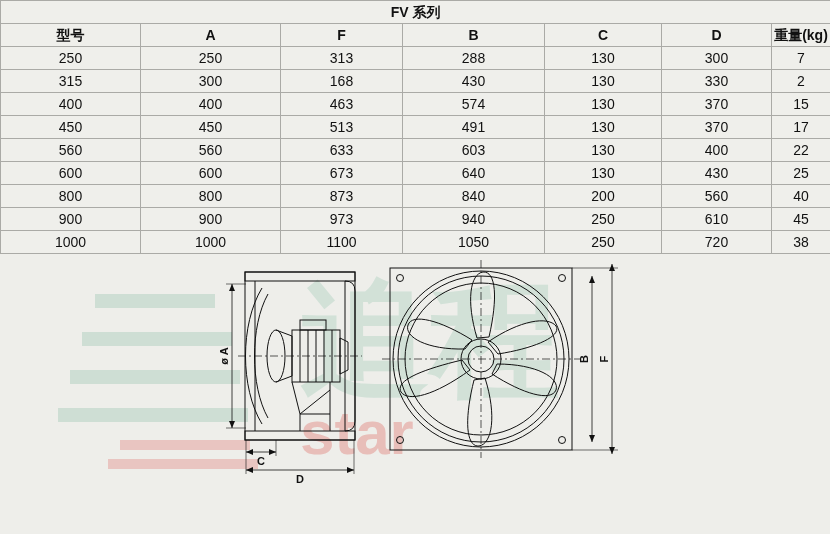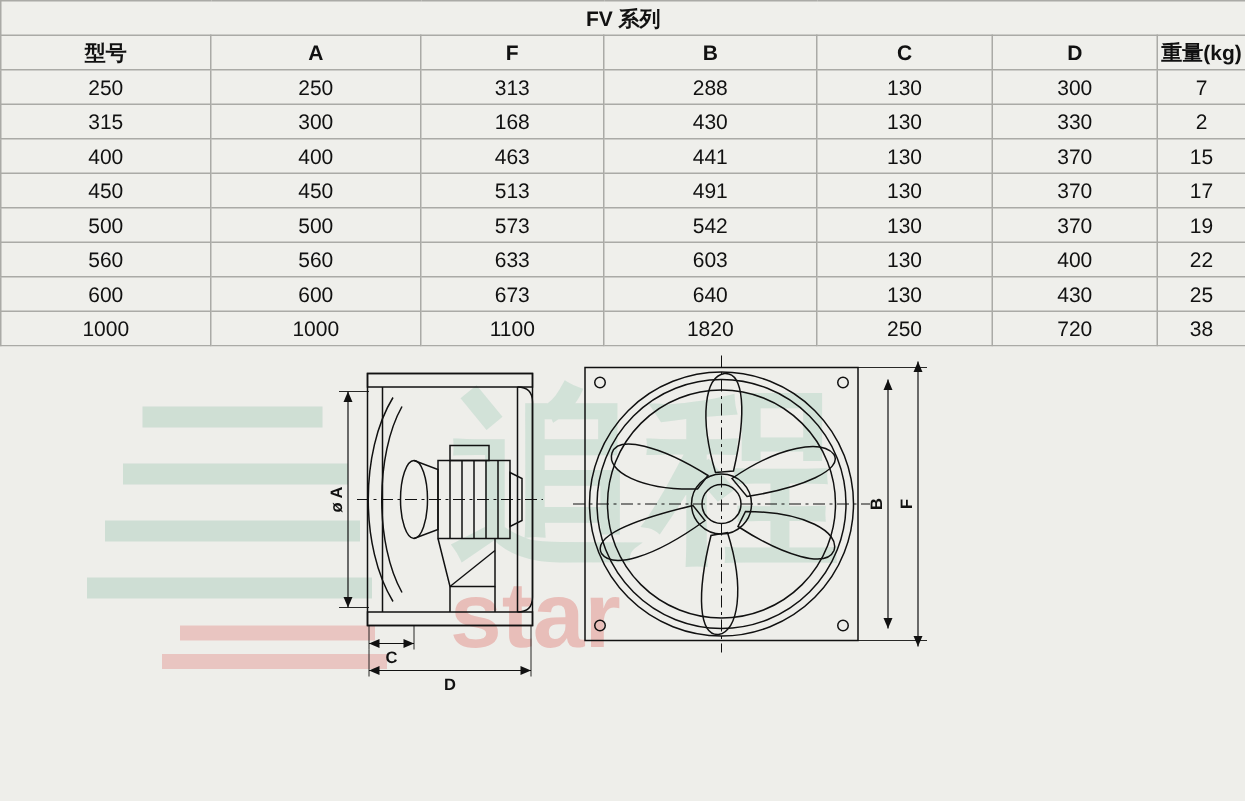--- a/index.html
+++ b/index.html
@@ -134,66 +134,75 @@
           <td>168</td>
           <td>430</td>
           <td>130</td>
           <td>330</td>
           <td>2</td>
         </tr>
         <tr>
           <td>400</td>
           <td>400</td>
           <td>463</td>
-          <td>441</td>
+          <td>574</td>
           <td>130</td>
           <td>370</td>
           <td>15</td>
         </tr>
         <tr>
           <td>450</td>
           <td>450</td>
           <td>513</td>
           <td>491</td>
           <td>130</td>
           <td>370</td>
           <td>17</td>
         </tr>
         <tr>
-          <td>500</td>
-          <td>500</td>
-          <td>573</td>
-          <td>542</td>
-          <td>130</td>
-          <td>370</td>
-          <td>19</td>
-        </tr>
-        <tr>
           <td>560</td>
           <td>560</td>
           <td>633</td>
           <td>603</td>
           <td>130</td>
           <td>400</td>
           <td>22</td>
         </tr>
         <tr>
           <td>600</td>
           <td>600</td>
           <td>673</td>
           <td>640</td>
           <td>130</td>
           <td>430</td>
           <td>25</td>
         </tr>
         <tr>
+          <td>800</td>
+          <td>800</td>
+          <td>873</td>
+          <td>840</td>
+          <td>200</td>
+          <td>560</td>
+          <td>40</td>
+        </tr>
+        <tr>
+          <td>900</td>
+          <td>900</td>
+          <td>973</td>
+          <td>940</td>
+          <td>250</td>
+          <td>610</td>
+          <td>45</td>
+        </tr>
+        <tr>
           <td>1000</td>
           <td>1000</td>
           <td>1100</td>
-          <td>1820</td>
+          <td>1050</td>
           <td>250</td>
           <td>720</td>
           <td>38</td>
         </tr>
       </tbody>
     </table>
   </div>
 
   <div class="drawing">
 

